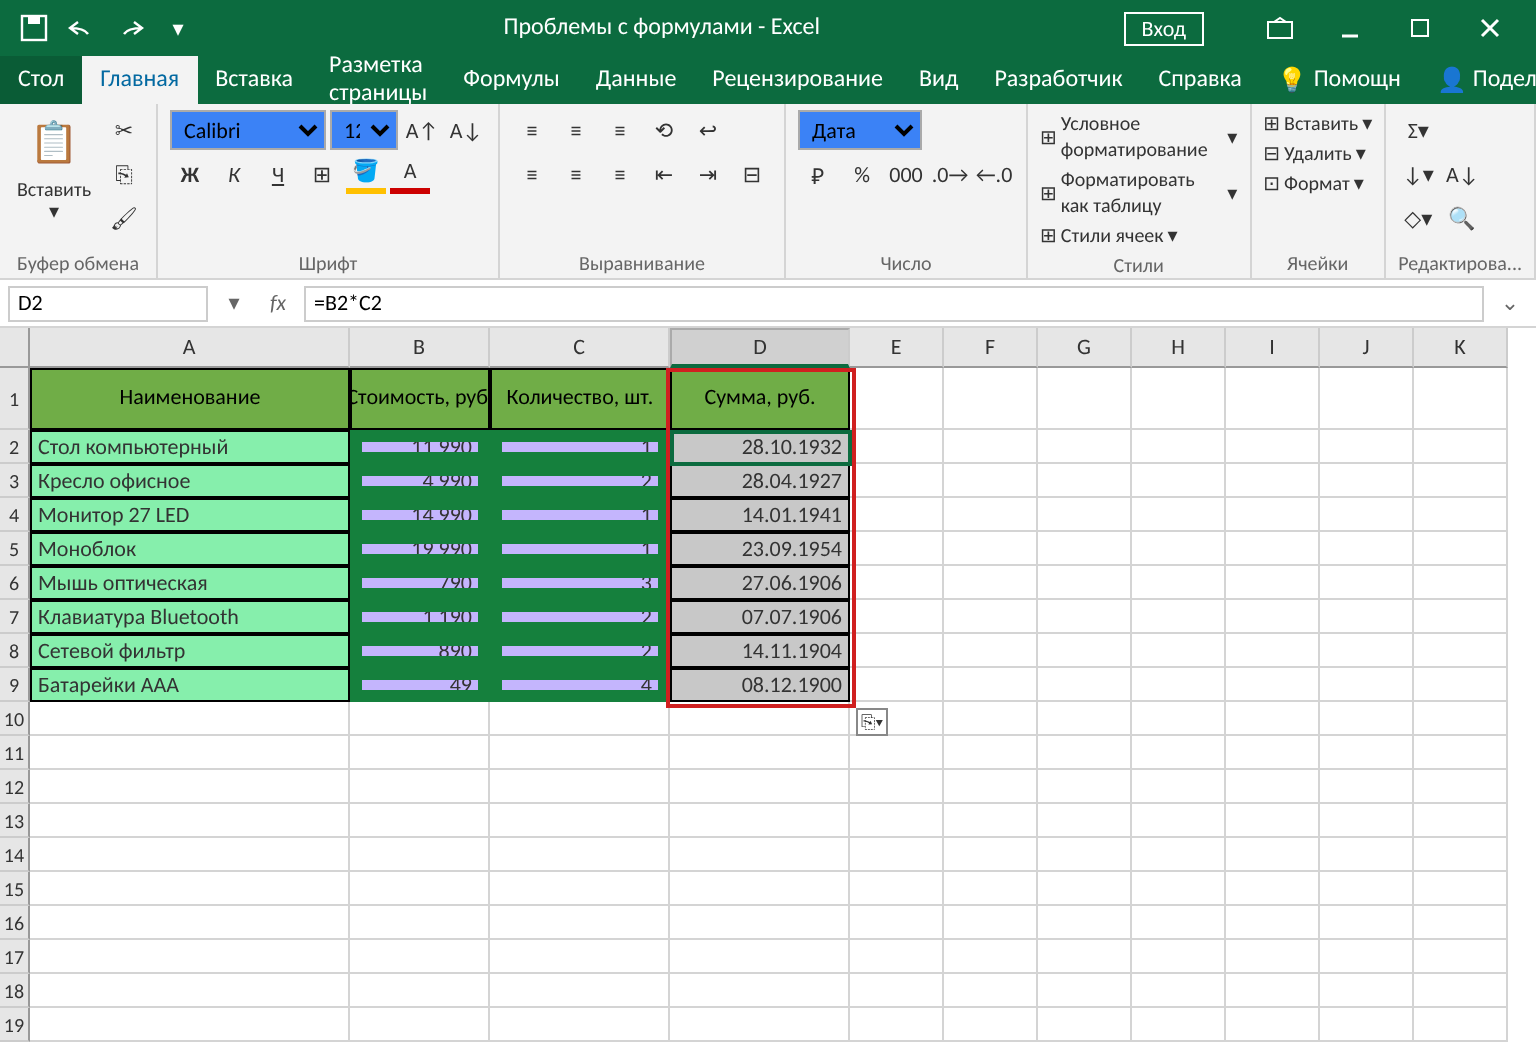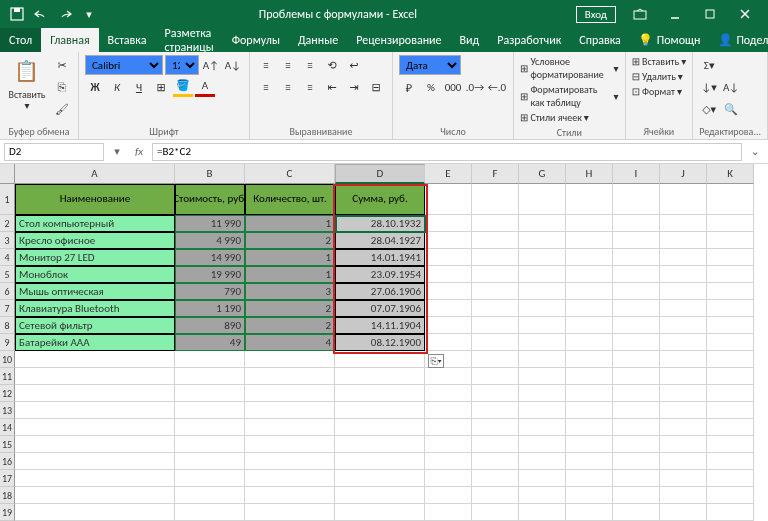--- a/index.html
+++ b/index.html
@@ -3,25 +3,25 @@
 <meta charset="utf-8">
 <style>
 *{box-sizing:border-box;margin:0;padding:0;font-family:'Segoe UI',Calibri,sans-serif}
 body{background:#fff;width:768px;height:521px;overflow:hidden;font-size:11px;color:#333}
 .titlebar{height:28px;background:#0c6b3f;display:flex;align-items:center;color:#fff;padding:0 6px}
 .qat{display:flex;gap:2px;align-items:center}
 .qat .ic{width:22px;height:22px;display:flex;align-items:center;justify-content:center;cursor:pointer}
 .title{flex:1;text-align:center;font-size:12px}
 .winbtns{display:flex;gap:1px;align-items:center}
 .winbtns .btn{width:34px;height:22px;display:flex;align-items:center;justify-content:center;cursor:pointer}
-.login{border:1px solid #fff;padding:1px 8px;font-size:11px;margin-right:6px}
+.login{border:1px solid #fff;padding:1px 8px;font-size:11px;margin-right:20px}
 .tabs{height:24px;background:#0c6b3f;display:flex;color:#fff;font-size:12px}
 .tab{padding:4px 9px;cursor:pointer;display:flex;align-items:center;gap:3px}
 .tab.file{background:#0a5c36}
-.tab.active{background:#f3f3f3;color:#14532d}
+.tab.active{background:#f3f3f3;color:#0369a1}
 .tab.share{margin-left:auto}
 .ribbon{height:88px;background:#f3f3f3;border-bottom:1px solid #d4d4d4;display:flex}
 .rgrp{border-right:1px solid #d4d4d4;padding:3px 6px 0;display:flex;flex-direction:column;justify-content:space-between}
 .rgrp-label{text-align:center;font-size:10px;color:#666;padding:2px 0;height:16px}
 .rgrp-body{flex:1;display:flex;gap:4px;align-items:flex-start}
 .rbig{width:42px;display:flex;flex-direction:column;align-items:center;gap:2px;cursor:pointer}
 .rbig .ico{width:32px;height:32px;display:flex;align-items:center;justify-content:center;font-size:20px}
 .rbig .lbl{font-size:10px;text-align:center;line-height:1.1}
 .rcol{display:flex;flex-direction:column;gap:2px}
 .rrow{display:flex;gap:2px;align-items:center}
@@ -32,21 +32,21 @@
 .fxbtn{width:18px;height:18px;display:flex;align-items:center;justify-content:center;color:#666;cursor:pointer}
 .formula{flex:1;border:1px solid #ccc;height:18px;padding:0 4px;font-size:11px}
 .sheet{position:relative;height:357px;overflow:hidden;background:#fff}
 .grid{display:grid;grid-template-columns:15px 160px 70px 90px 90px repeat(7,47px);font-size:11px}
 .ch{background:#e6e6e6;border-right:1px solid #ccc;border-bottom:1px solid #999;height:20px;display:flex;align-items:center;justify-content:center;color:#333;cursor:pointer}
 .ch.sel{background:#d0d0d0;border-bottom:2px solid #0c6b3f}
 .rh{background:#e6e6e6;border-right:1px solid #999;border-bottom:1px solid #ccc;height:17px;display:flex;align-items:center;justify-content:center;font-size:10px;color:#333;cursor:pointer}
 .cell{border-right:1px solid #d4d4d4;border-bottom:1px solid #d4d4d4;height:17px;padding:0 3px;display:flex;align-items:center;overflow:hidden;white-space:nowrap}
 .hdr{background:#70ad47;color:#000;font-weight:normal;border:1px solid #000;justify-content:center;text-align:center;line-height:1.1;height:31px;font-size:11px}
 .name{background:#86efac;border:1px solid #000}
-.num{background:#a3a3a3;border:1px solid #15803d;justify-content:flex-end}
+.num{background:#c4b5fd;border:6px solid #15803d;justify-content:flex-end}
 .selcell{background:#c8c8c8;border:1px solid #000;justify-content:flex-end}
 .redbox{position:absolute;border:2px solid #d02020;pointer-events:none}
 .ac{position:absolute;border:2px solid #0c6b3f;pointer-events:none}
 .corner{background:#e6e6e6;border-right:1px solid #999;border-bottom:1px solid #999}
 .paste-ico{position:absolute;width:16px;height:14px;border:1px solid #888;background:#fff;font-size:9px;display:flex;align-items:center;justify-content:center}
 svg{display:block}
 </style>
 </head>
 <body>
 

